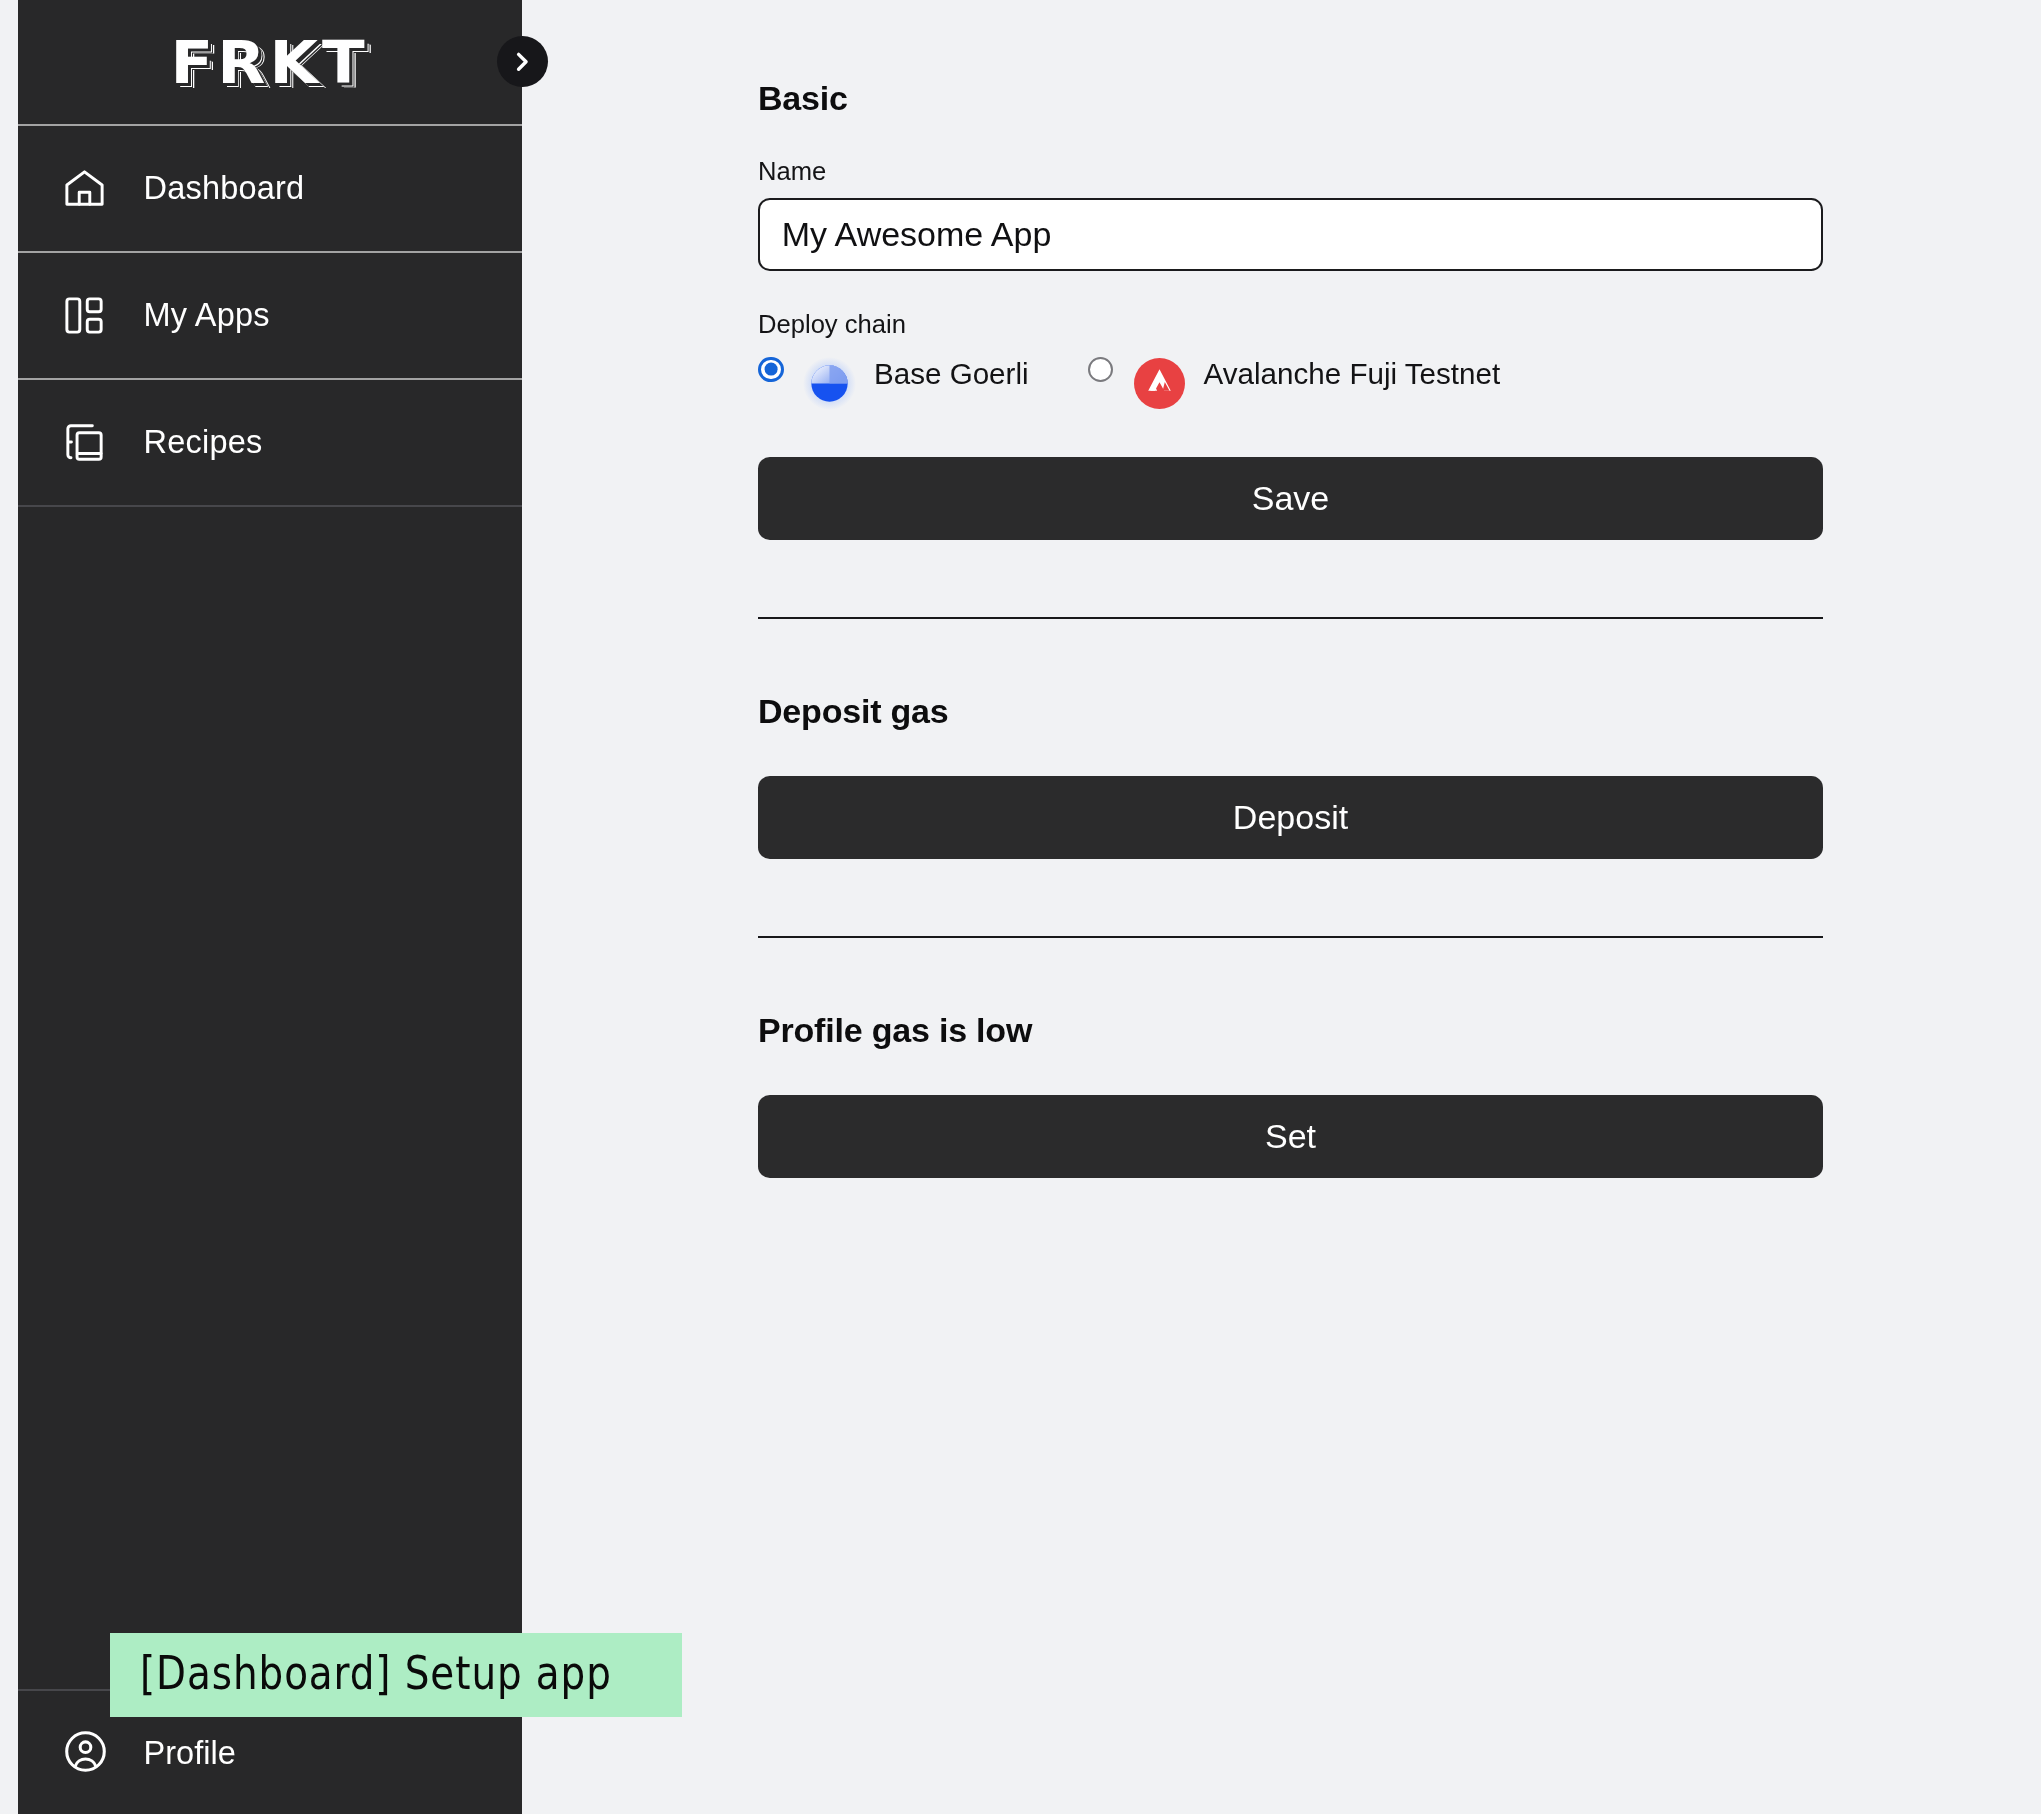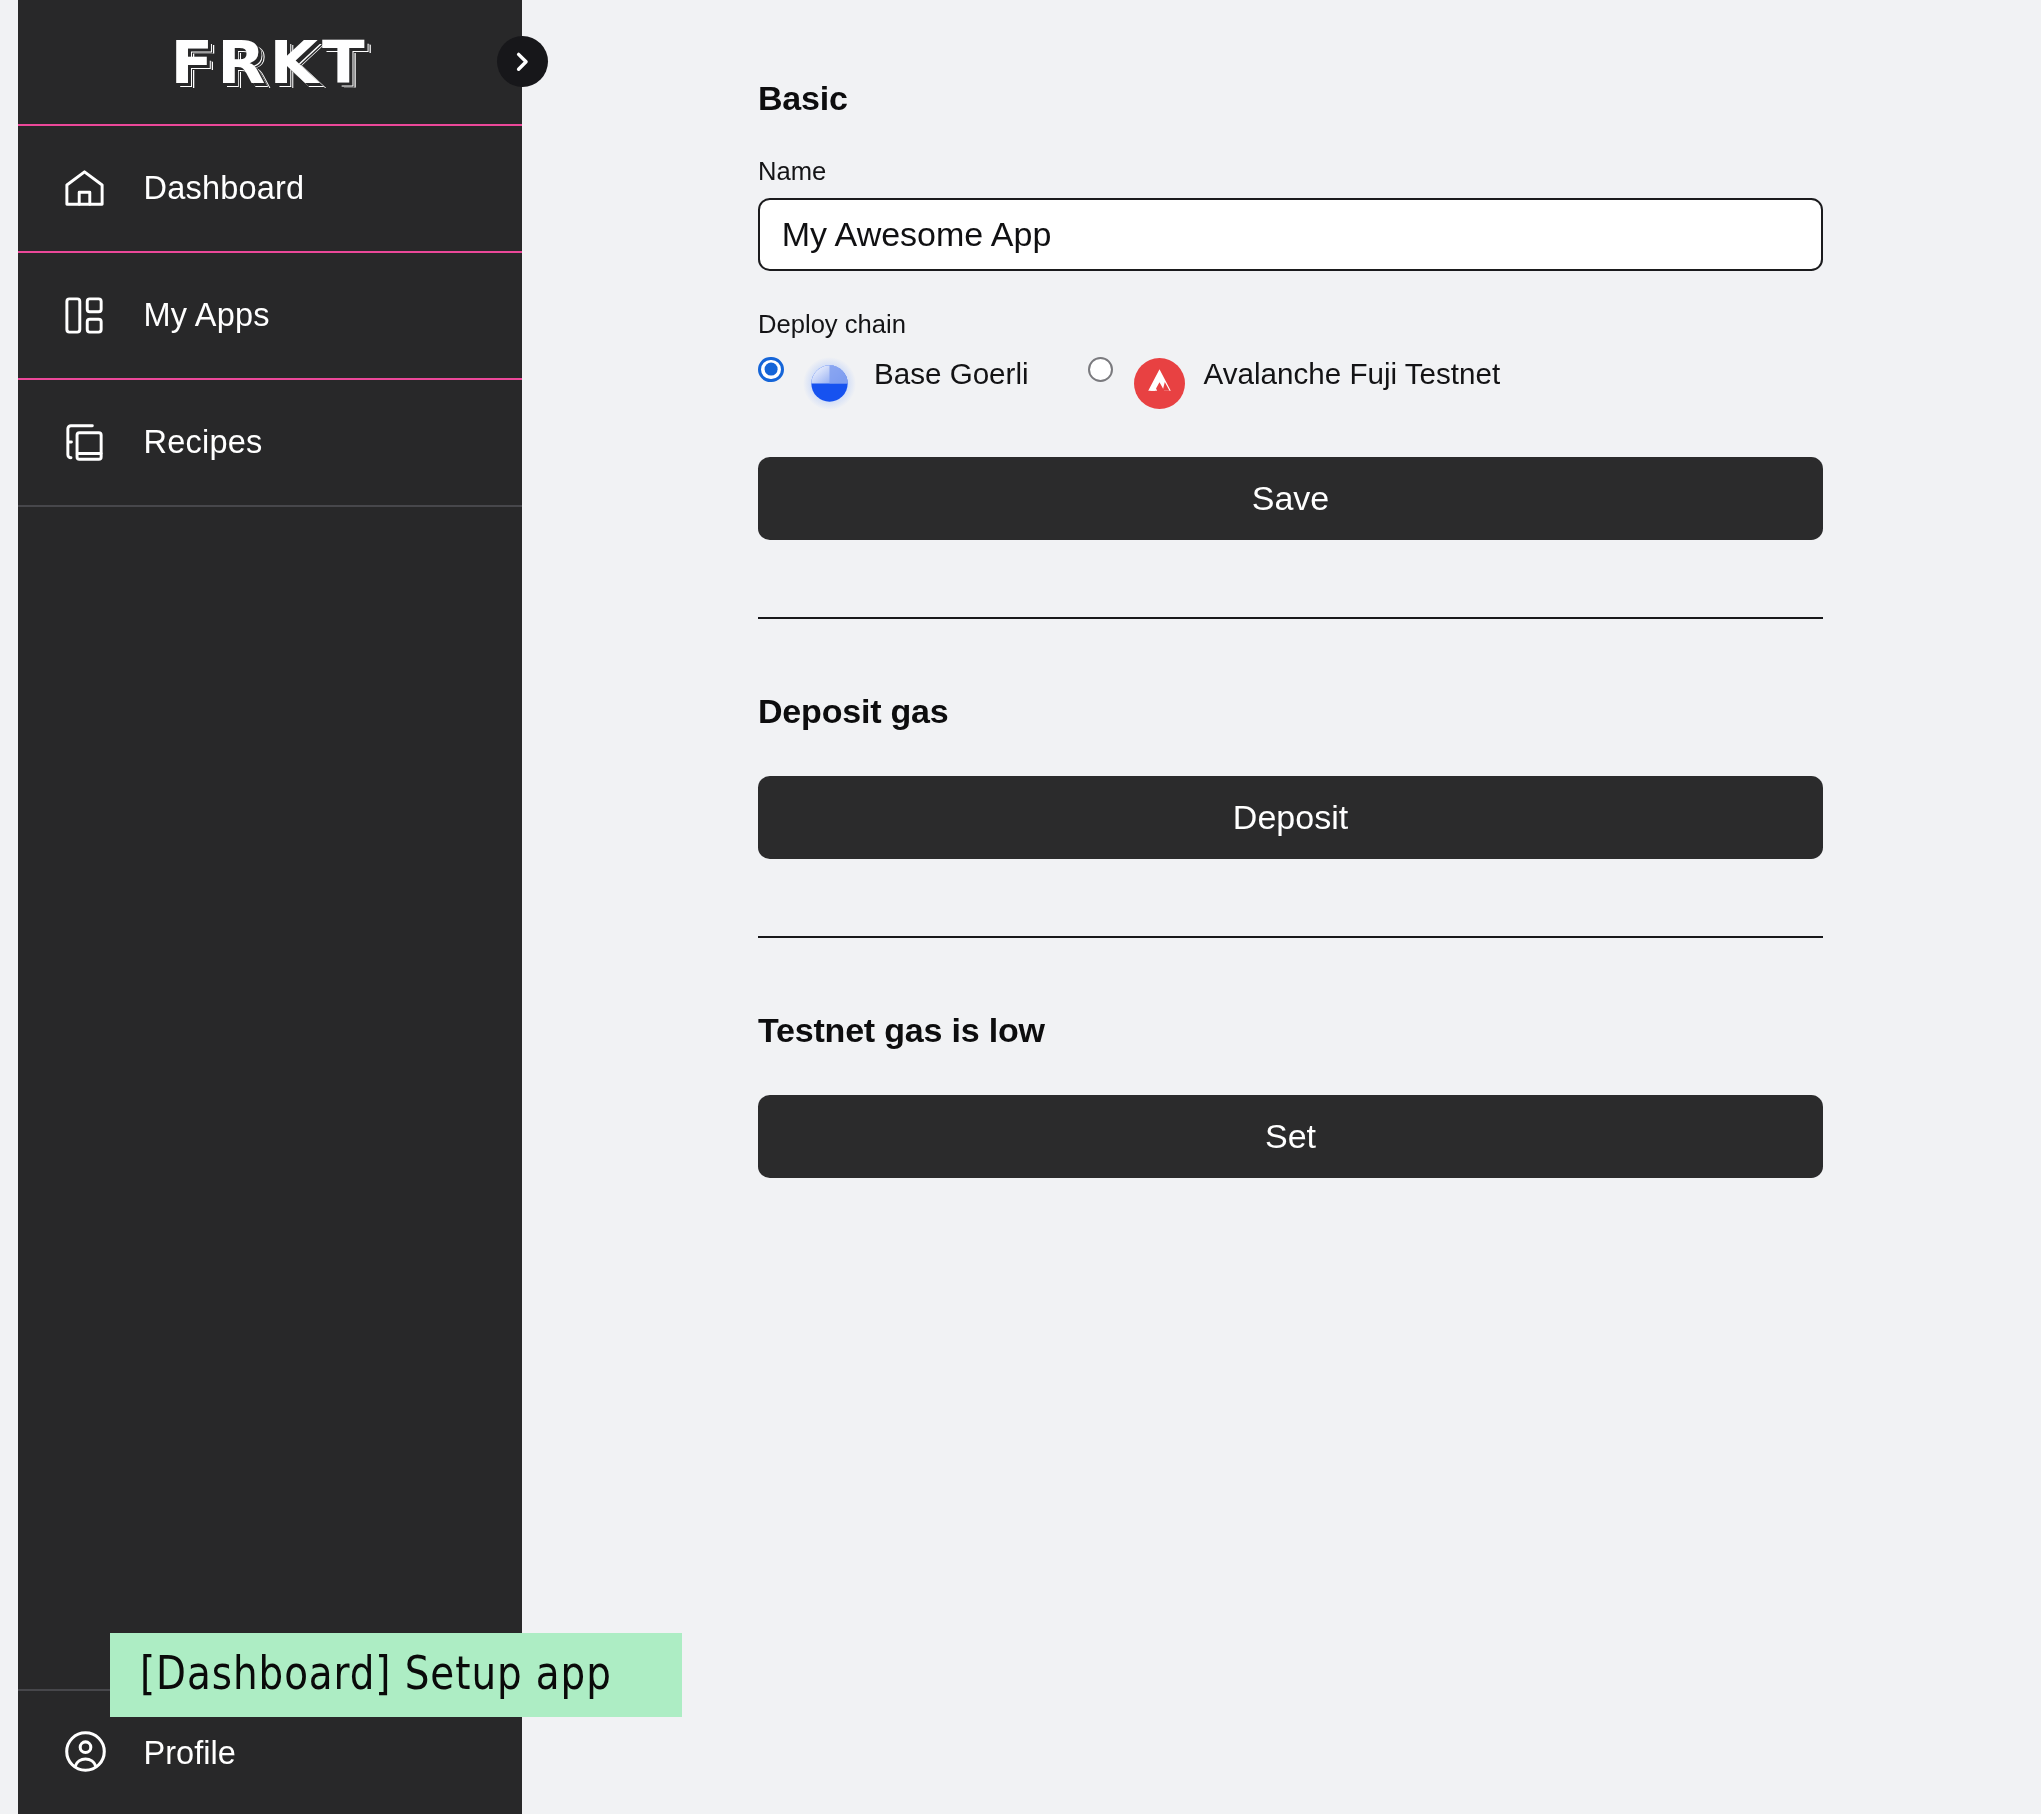--- a/index.html
+++ b/index.html
@@ -72,21 +72,21 @@
     padding: 0;
   }
   #collapse-btn svg { display: block; }
 
   .nav-item {
     height: 127px;
     flex: 0 0 127px;
     display: flex;
     align-items: center;
     padding-left: 43px;
-    border-top: 2px solid #ec4899;
+    border-top: 2px solid #a3a3a3;
     cursor: pointer;
     background: #282829;
   }
   .nav-item .nav-icon {
     width: 55px;
     flex: 0 0 55px;
     display: flex;
     align-items: center;
     justify-content: flex-start;
   }
@@ -404,21 +404,21 @@
       <div class="divider"></div>
 
       <section class="block">
         <h2 class="section-title">Deposit gas</h2>
         <button class="primary-btn" style="margin-top:0">Deposit</button>
       </section>
 
       <div class="divider"></div>
 
       <section class="block">
-        <h2 class="section-title">Testnet gas is low</h2>
+        <h2 class="section-title">Profile gas is low</h2>
         <button class="primary-btn" style="margin-top:0">Set</button>
       </section>
 
     </div>
   </main>
 
   <div id="annotation">
     <span id="annotation-text">[Dashboard] Setup app</span>
   </div>
 

